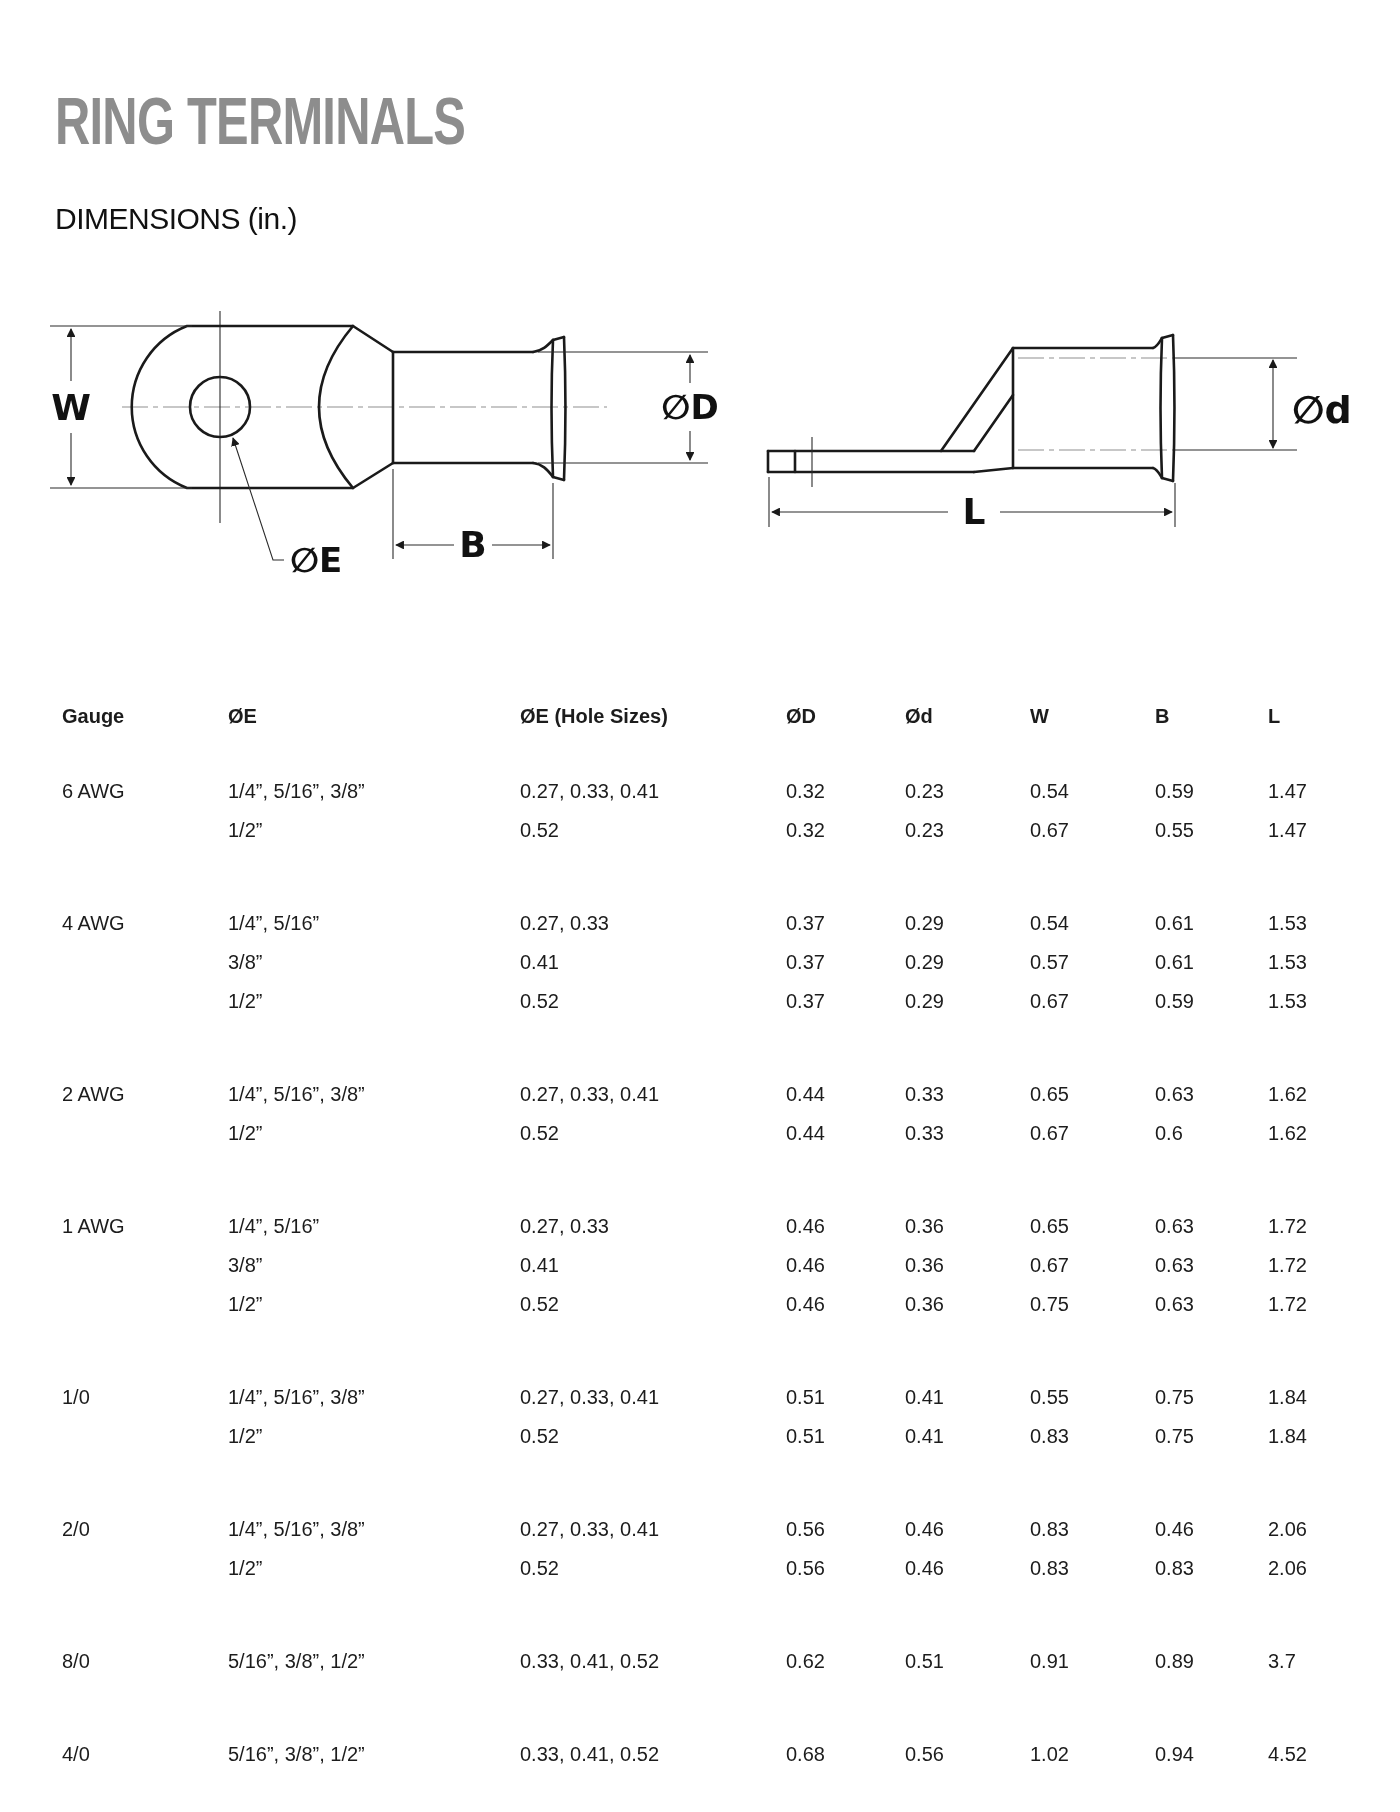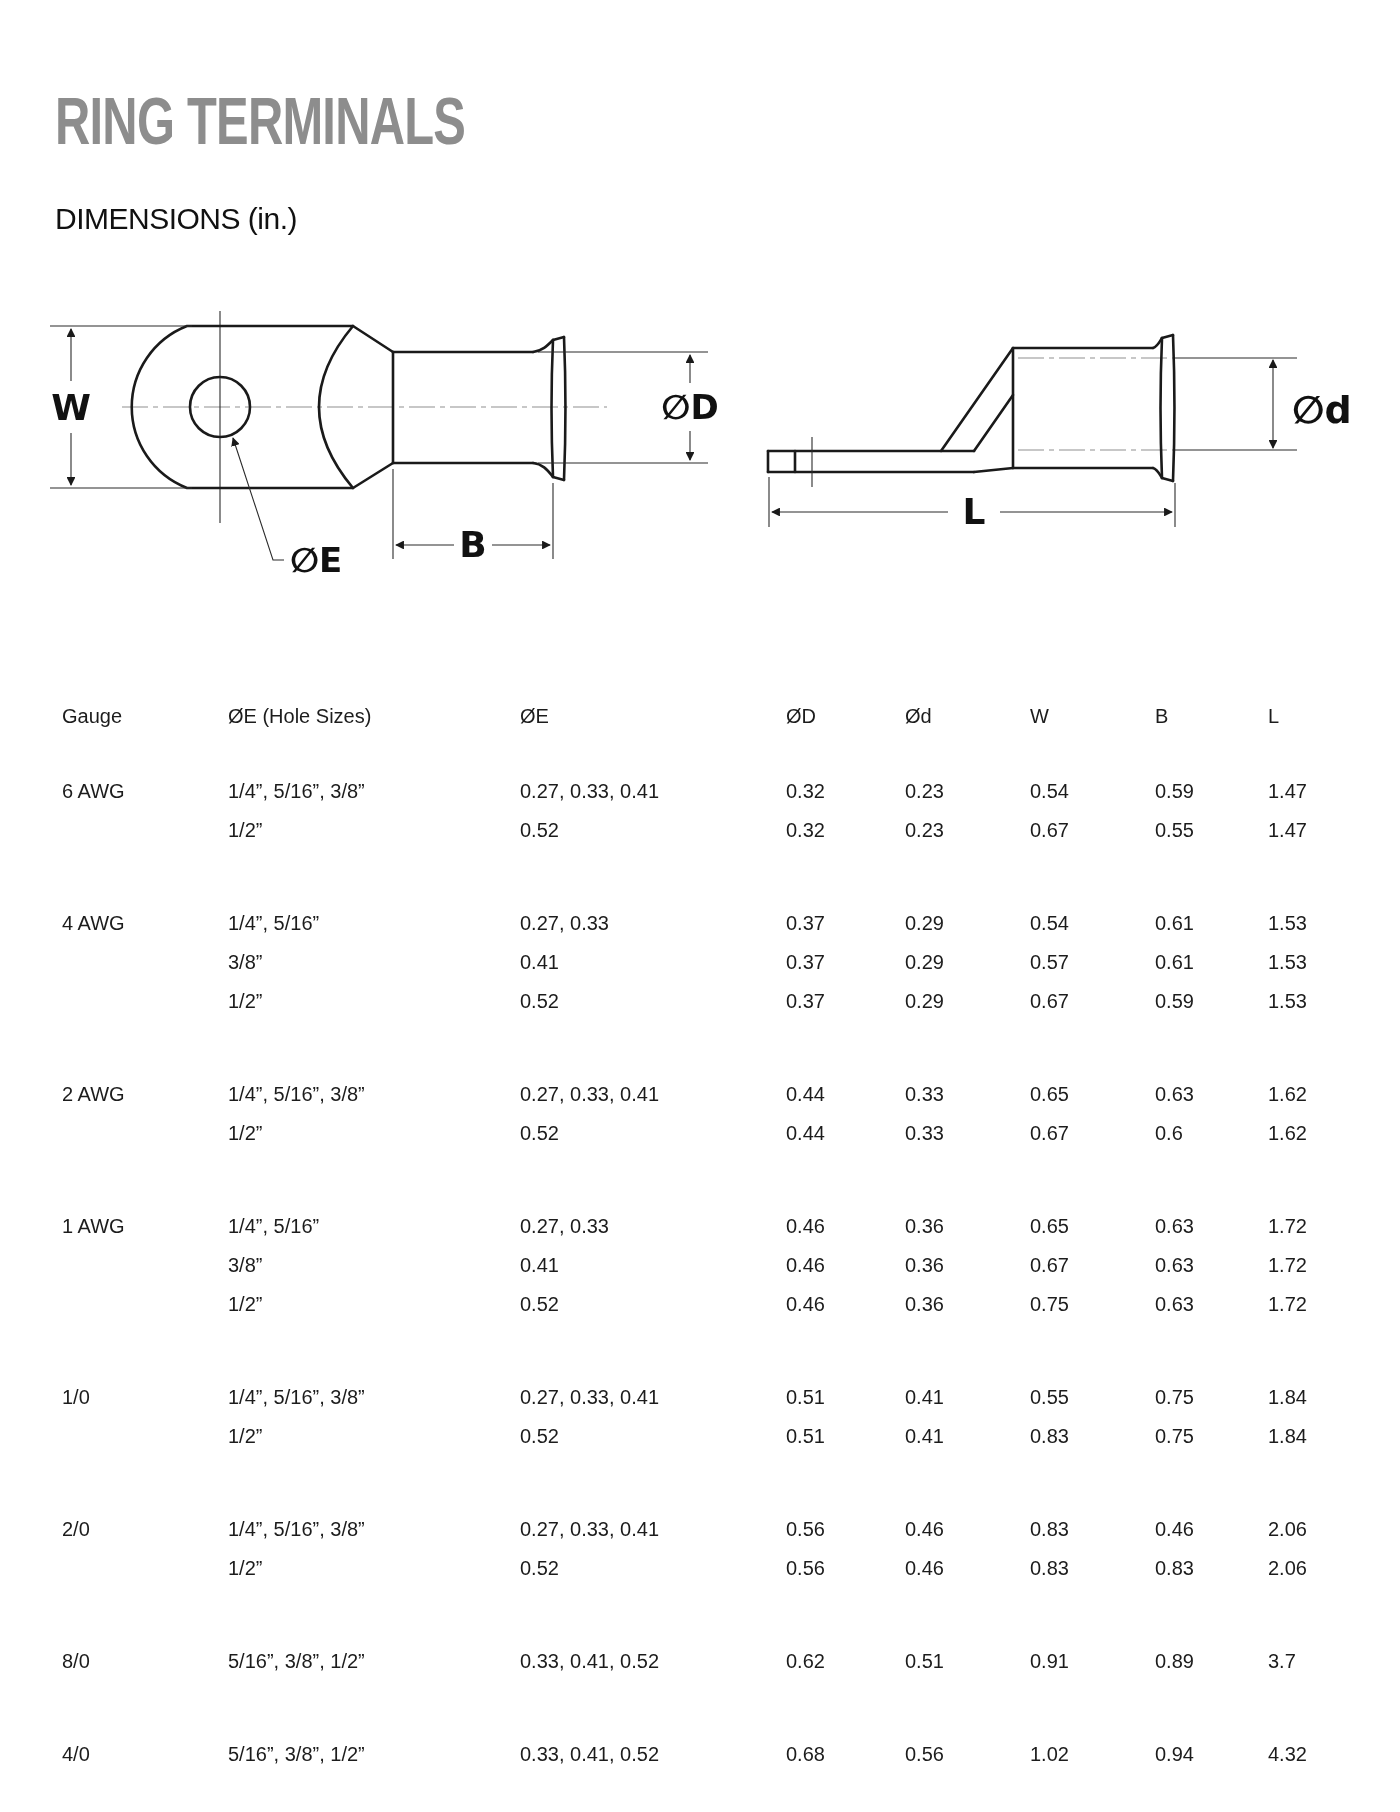--- a/index.html
+++ b/index.html
@@ -24,21 +24,21 @@
   .thin { stroke:#2b2b2b; stroke-width:1.1; fill:none; }
   .cl   { stroke:#8f8f8f; stroke-width:1.1; fill:none; stroke-dasharray:26 5 5 5; }
   .dlabel { font-family:"DejaVu Sans", sans-serif; font-weight:bold; fill:#111; }
 
   .dim-table { position:absolute; left:62px; top:697px; width:1298px; font-size:20px; color:#1c1c1c; }
   .trow {
     display:grid;
     grid-template-columns:166px 292px 266px 119px 125px 125px 113px 92px;
     height:39px; line-height:39px; white-space:nowrap;
   }
-  .thead { font-weight:normal; margin-bottom:36px; }
+  .thead { font-weight:bold; margin-bottom:36px; }
   .tgroup:not(:first-child) { margin-top:54px; }
 </style>
 </head>
 <body>
 
 <div class="page-title">RING TERMINALS</div>
 <div class="section-heading">DIMENSIONS (in.)</div>
 
 <svg id="left-diagram" class="diagram" width="700" height="320" viewBox="0 0 700 320">
   <defs>
@@ -117,22 +117,22 @@
   <line class="thin" x1="29" y1="222" x2="29" y2="272"></line>
   <line class="thin" x1="435" y1="228" x2="435" y2="272"></line>
   <line class="thin" x1="208" y1="257" x2="32" y2="257" marker-end="url(#ar)"></line>
   <line class="thin" x1="260" y1="257" x2="432" y2="257" marker-end="url(#ar)"></line>
   <text class="dlabel" x="234" y="269" font-size="36" text-anchor="middle">L</text>
 </svg>
 
 <div class="dim-table">
   <div class="trow thead">
     <span>Gauge</span>
+    <span>ØE</span>
     <span>ØE (Hole Sizes)</span>
-    <span>ØE</span>
     <span>ØD</span>
     <span>Ød</span>
     <span>W</span>
     <span>B</span>
     <span>L</span>
   </div>
   <div>
       <div class="tgroup">
         <div class="trow">
     <span>6 AWG</span>
@@ -299,17 +299,17 @@
       </div>
       <div class="tgroup">
         <div class="trow">
     <span>4/0</span>
     <span>5/16”, 3/8”, 1/2”</span>
     <span>0.33, 0.41, 0.52</span>
     <span>0.68</span>
     <span>0.56</span>
     <span>1.02</span>
     <span>0.94</span>
-    <span>4.32</span>
+    <span>4.52</span>
   </div>
       </div>
     </div>
 </div>
 
 </body></html>

